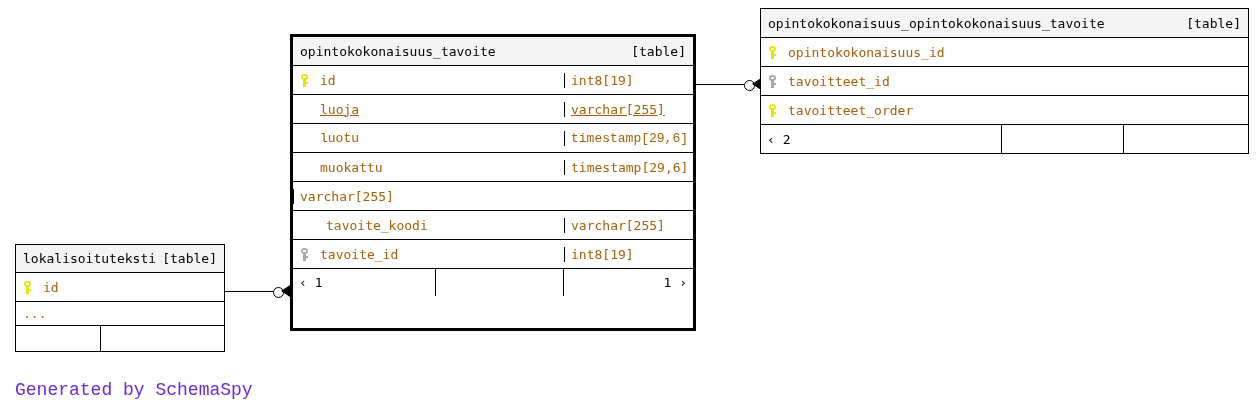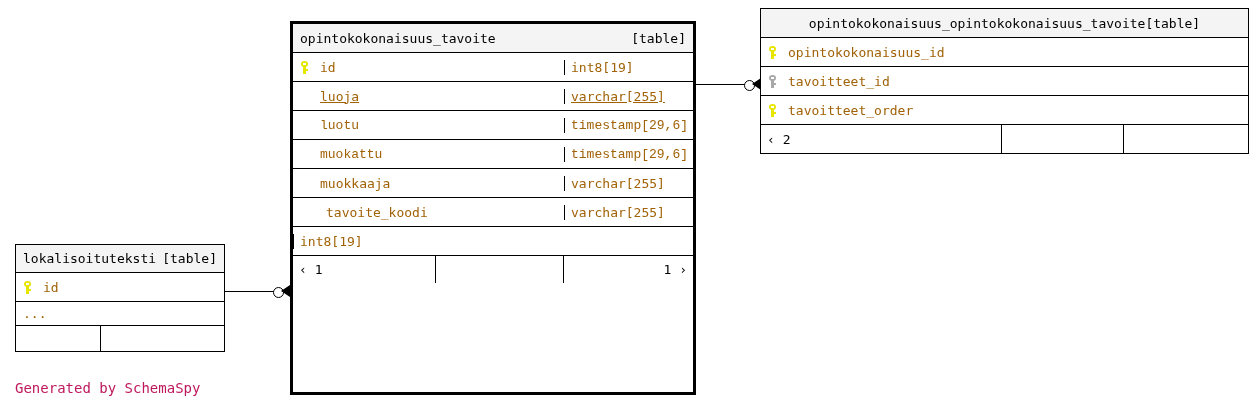--- a/index.html
+++ b/index.html
@@ -53,29 +53,29 @@
   .fcell{box-sizing:border-box;display:flex;align-items:center;border-right:1px solid #000;overflow:hidden;}
   .fcell:last-child{border-right:none;}
   .fcell.l{padding-left:6px;justify-content:flex-start;}
   .fcell.r{padding-right:6px;justify-content:flex-end;}
 
   
   .conn-line{position:absolute;background:#000;height:1px;}
   .conn-circle{position:absolute;width:9px;height:9px;border:1px solid #000;border-radius:50%;background:#fff;}
   .conn-arrow{position:absolute;width:0;height:0;border-top:6px solid transparent;border-bottom:6px solid transparent;border-right:9px solid #000;}
 
-  .caption{position:absolute;font-size:14px;color:#be185d;white-space:nowrap;}
+  .caption{position:absolute;font-size:18px;color:#6d28d9;white-space:nowrap;font-family:Liberation Mono, monospace;}
 </style>
 </head>
 <body>
 
 <div class="erd">
 
   <div class="tbl thin" style="left:760px;top:8px;width:489px;height:146px;">
-    <div class="thead" style="height:29px;justify-content:center;">
+    <div class="thead" style="height:29px;">
       <span class="tname">opintokokonaisuus_opintokokonaisuus_tavoite</span>
       <span class="ttag">[table]</span>
     </div>
 
     <div class="trow" style="height:29px;">
       <div class="cname" style="flex:1 1 auto;">
         <span class="keyslot">
           <span class="key pk">
               <span class="head"></span>
               <span class="hole"></span>
@@ -115,21 +115,21 @@
       </div>
     </div>
 
     <div class="tfoot" style="height:28px;">
       <div class="fcell l" style="width:241px;">‹ 2</div>
       <div class="fcell" style="width:122px;"></div>
       <div class="fcell r" style="flex:1 1 auto;"></div>
     </div>
   </div>
 
-  <div class="tbl thick" style="left:290px;top:21px;width:406px;height:374px;">
+  <div class="tbl thick" style="left:290px;top:34px;width:406px;height:297px;">
     <div class="thead" style="height:29px;">
       <span class="tname">opintokokonaisuus_tavoite</span>
       <span class="ttag">[table]</span>
     </div>
 
     <div class="trow" style="height:29px;">
       <div class="cname" style="width:271px;">
         <span class="keyslot">
           <span class="key pk">
               <span class="head"></span>
@@ -152,46 +152,53 @@
     </div>
 
     <div class="trow" style="height:29px;font-family:Liberation Mono, monospace;">
       <div class="cname" style="width:271px;">
         <span class="keyslot"></span>
         <span class="lbl">luotu</span>
       </div>
       <div class="ctype" style="flex:1 1 auto;">timestamp[29,6]</div>
     </div>
 
-    <div class="trow" style="height:29px;font-family:Liberation Mono, monospace;">
+    <div class="trow" style="height:29px;">
       <div class="cname" style="width:271px;">
         <span class="keyslot"></span>
         <span class="lbl">muokattu</span>
       </div>
       <div class="ctype" style="flex:1 1 auto;">timestamp[29,6]</div>
     </div>
 
     <div class="trow" style="height:29px;">
-      <div class="cname" style="width:271px;">
-        <span class="keyslot"></span>
-        <span class="lbl">muokkaaja</span>
-      </div>
       <div class="ctype" style="flex:1 1 auto;">varchar[255]</div>
     </div>
 
 
     <div class="trow" style="height:29px;">
       <div class="cname" style="width:271px;padding-left:13px;">
         <span class="keyslot"></span>
         <span class="lbl">tavoite_koodi</span>
       </div>
       <div class="ctype" style="flex:1 1 auto;">varchar[255]</div>
     </div>
 
     <div class="trow" style="height:29px;">
+      <div class="cname" style="width:271px;">
+        <span class="keyslot">
+          <span class="key fk">
+              <span class="head"></span>
+              <span class="hole"></span>
+              <span class="stem"></span>
+              <span class="tooth"></span>
+            </span>
+        </span>
+        <span class="lbl">tavoite_id</span>
+      </div>
       <div class="ctype" style="flex:1 1 auto;">int8[19]</div>
     </div>
 
     <div class="tfoot" style="height:27px;">
       <div class="fcell l" style="width:143px;">‹ 1</div>
       <div class="fcell" style="width:128px;"></div>
       <div class="fcell r" style="flex:1 1 auto;">1 ›</div>
     </div>
   </div>
 

